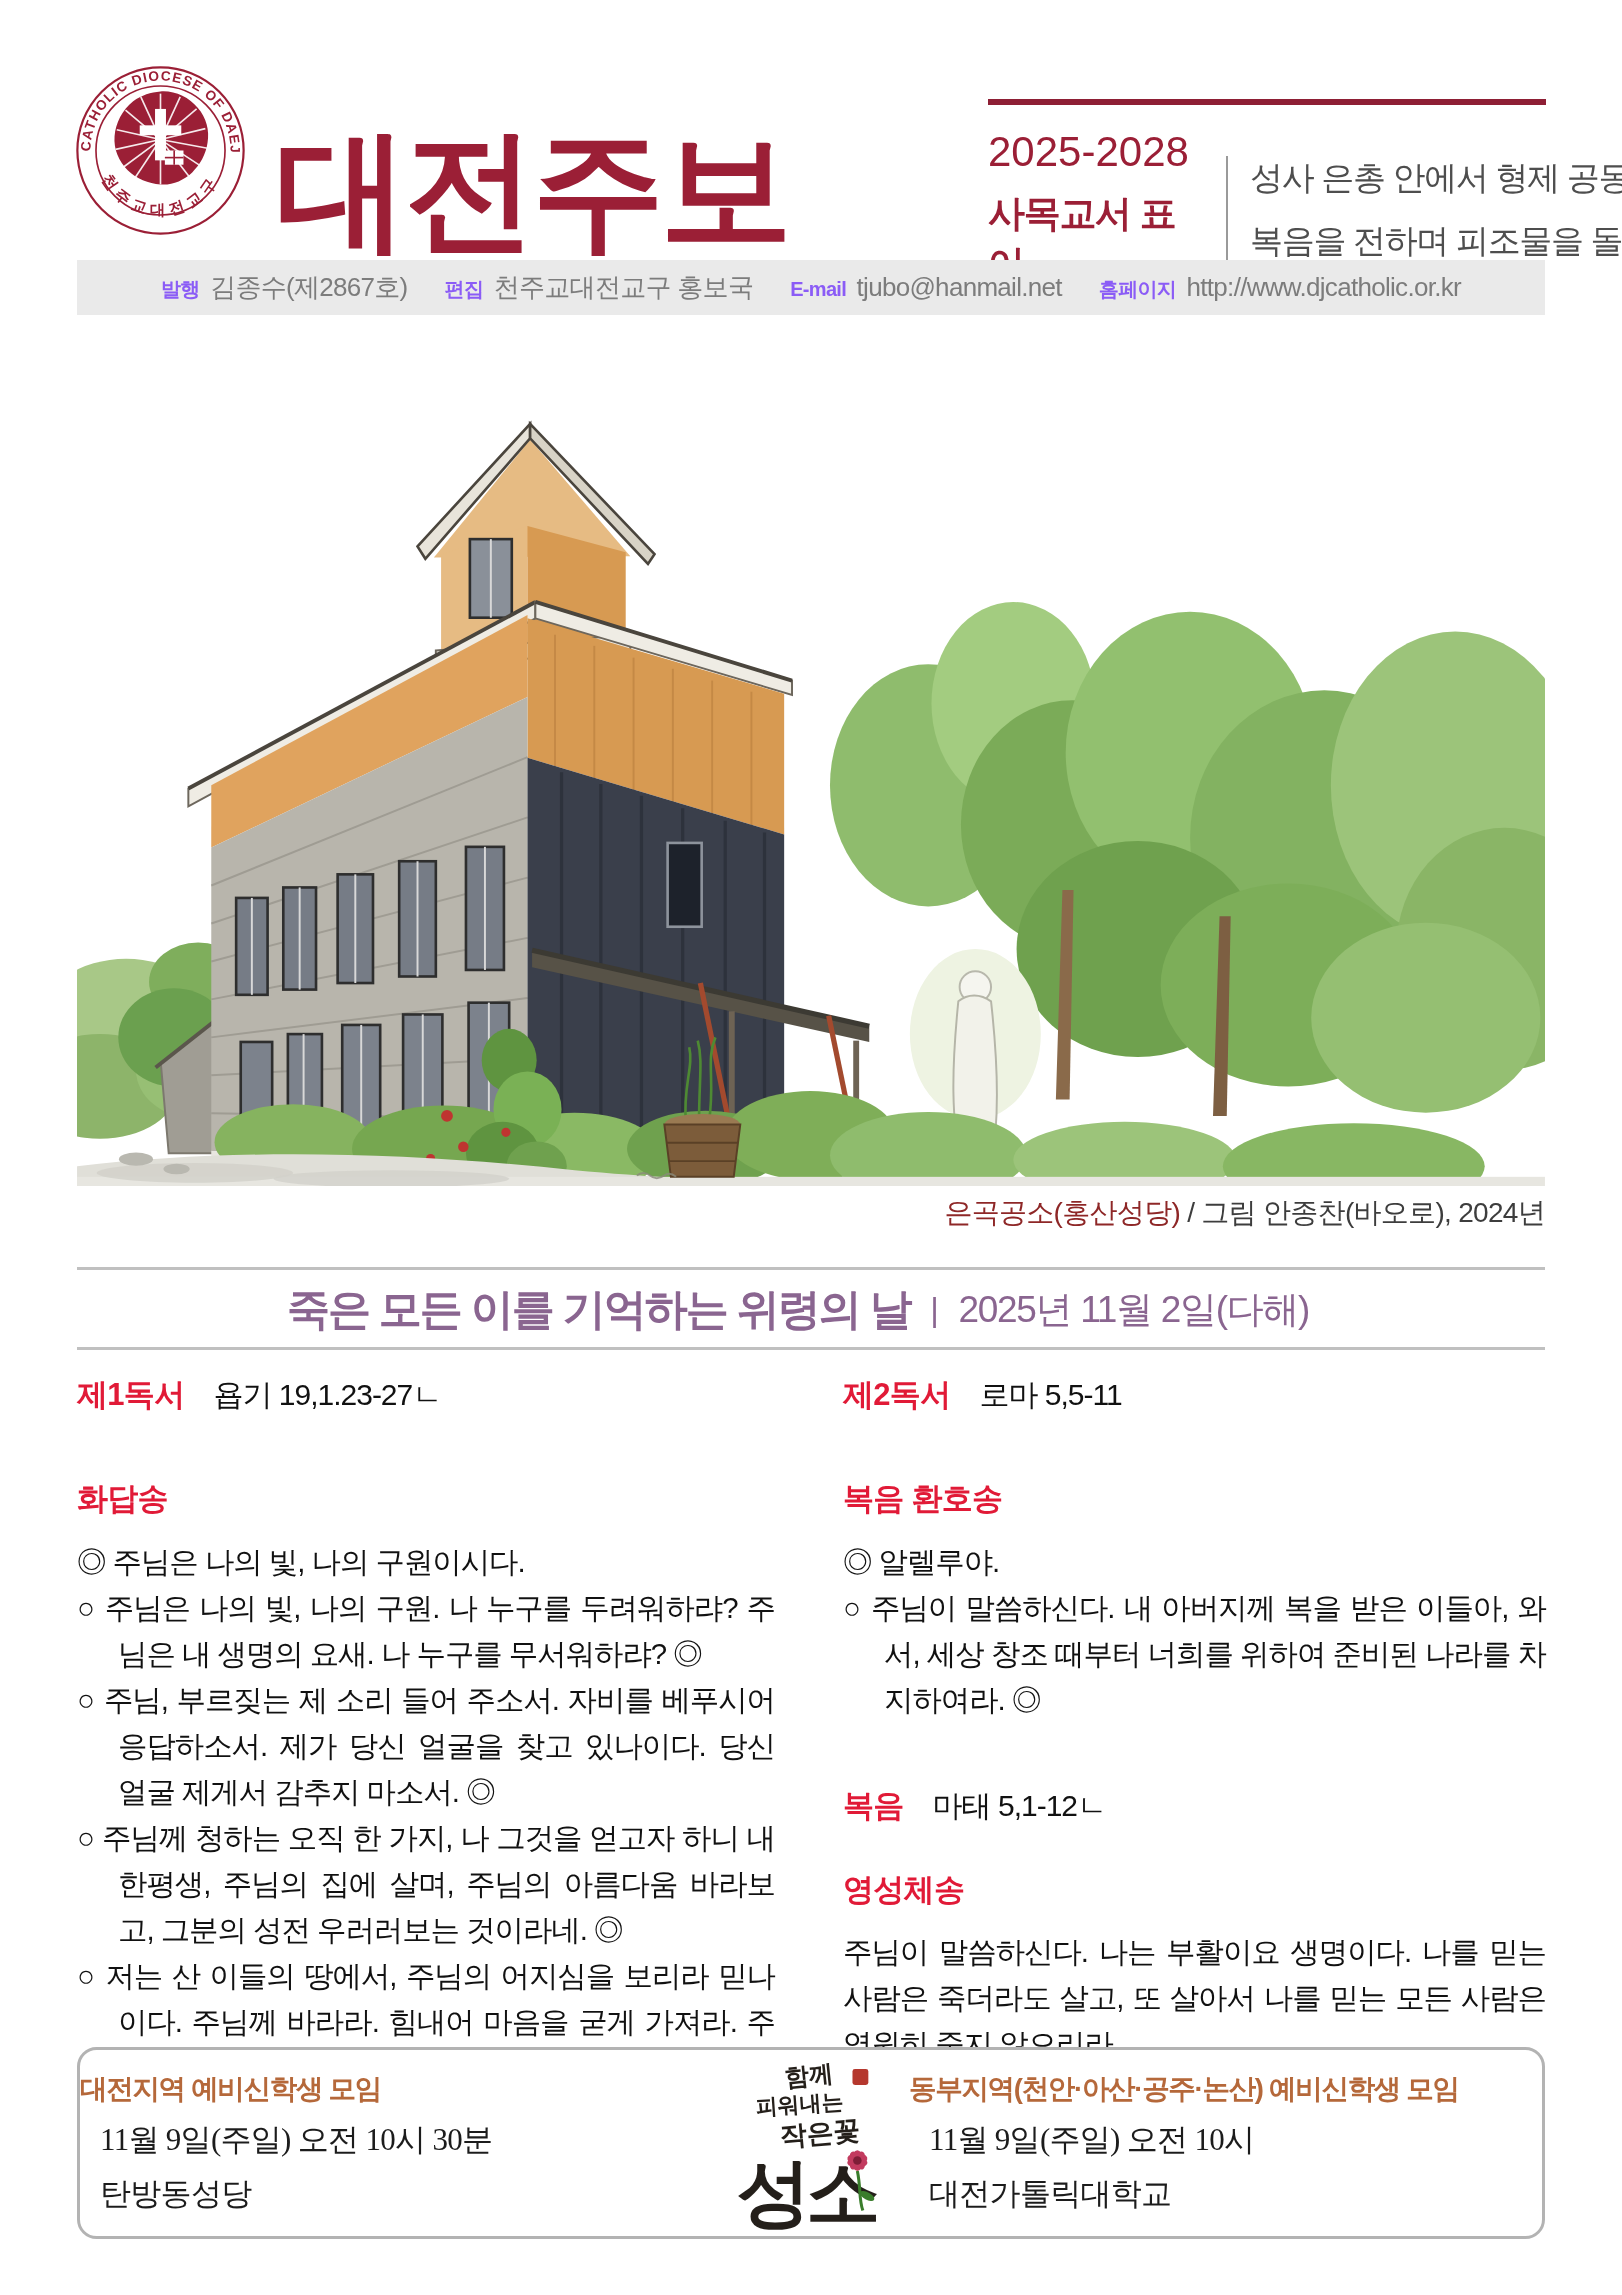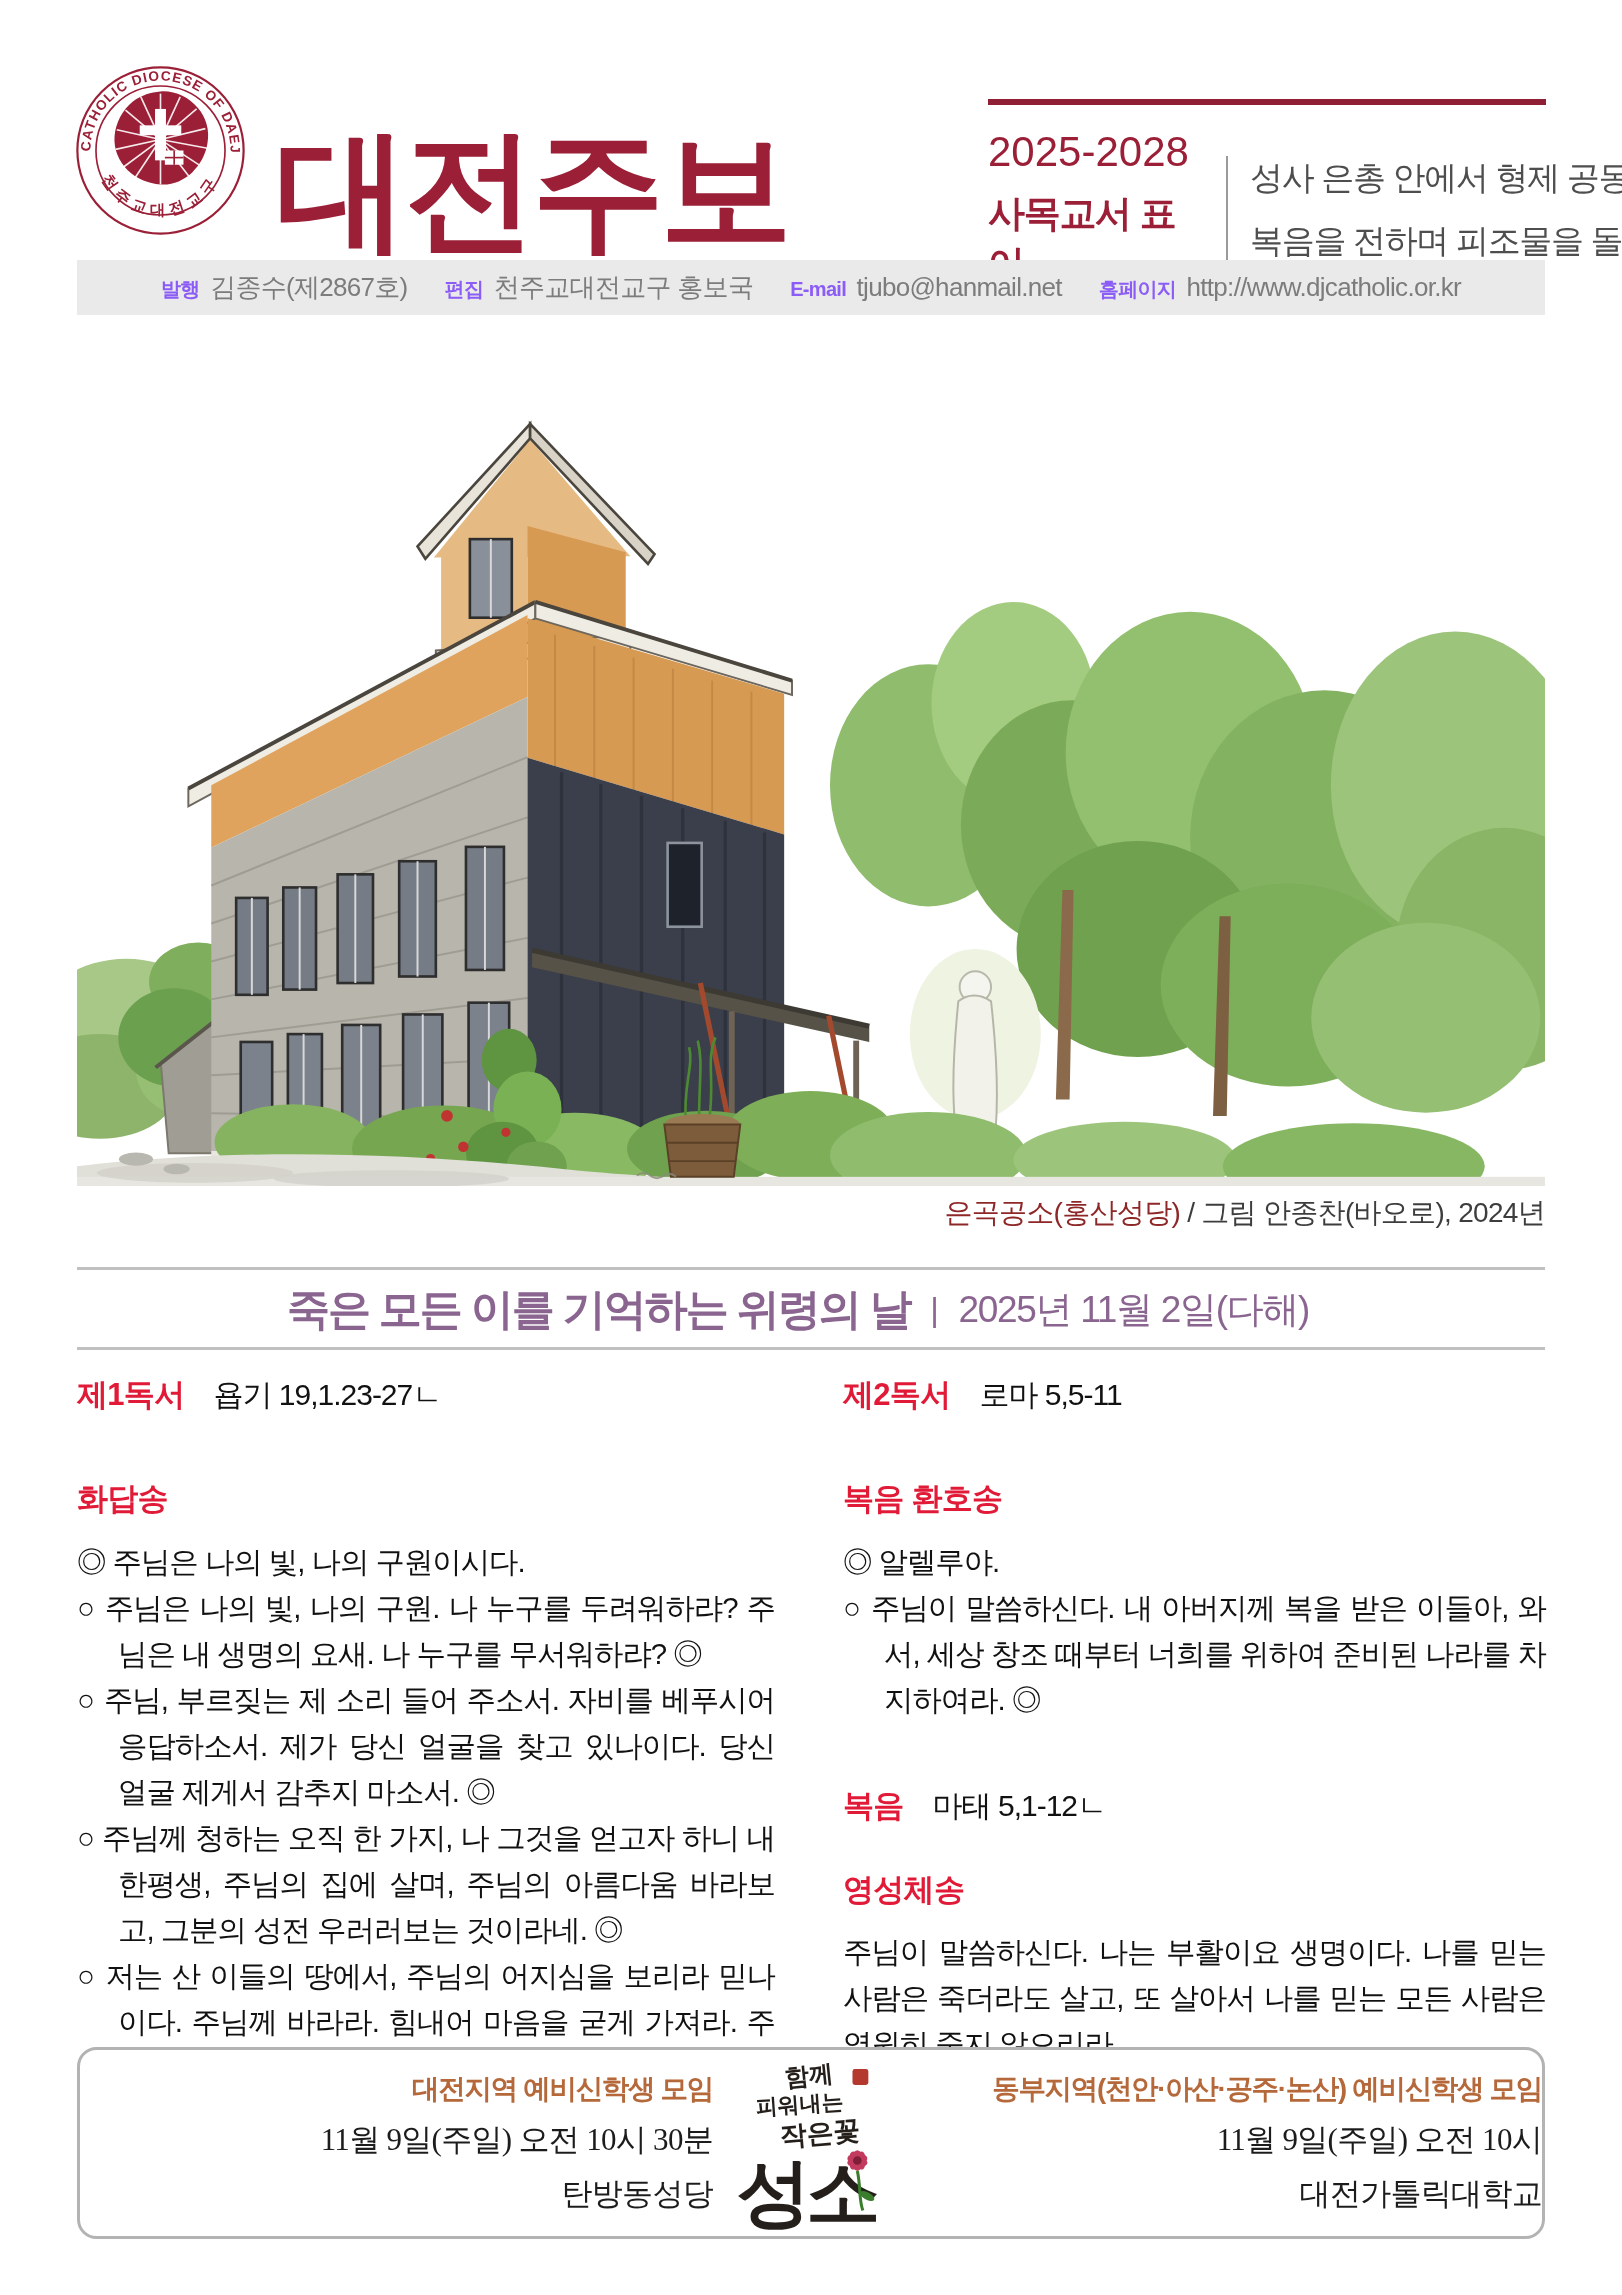--- a/index.html
+++ b/index.html
@@ -50,21 +50,21 @@
   .refrain{margin:17px 0 0 0;text-align:justify;}
   .verse{margin:0;padding-left:41px;text-indent:-41px;text-align:justify;}
   .plain{margin:15.7px 0 0 0;text-align:justify;}
   .gap-gospel{margin-top:60px;}
   .gap-comm{margin-top:62px;}
 
   
   .fbox{left:77px;top:2047px;width:1468px;height:192px;border:3.9px solid #b3b3b3;
         border-radius:19.6px;box-sizing:border-box;background:#ffffff;
         display:flex;align-items:center;}
-  .ann{flex:1 1 0;text-align:right;}
+  .ann{flex:1 1 0;text-align:left;}
   .ann .atitle{font-size:27.5px;font-weight:700;color:#b5683a;letter-spacing:-1.3px;}
   .ann .aline{font-family:"Liberation Serif",serif;font-size:31px;color:#1c1c1c;margin-top:11.8px;letter-spacing:-0.7px;margin-left:20px;}
   .flogo{flex:0 0 196px;height:183px;}
 </style>
 </head>
 <body>
 
 <div class="page">
 
   <svg class="abs seal" viewBox="0 0 320 320">

